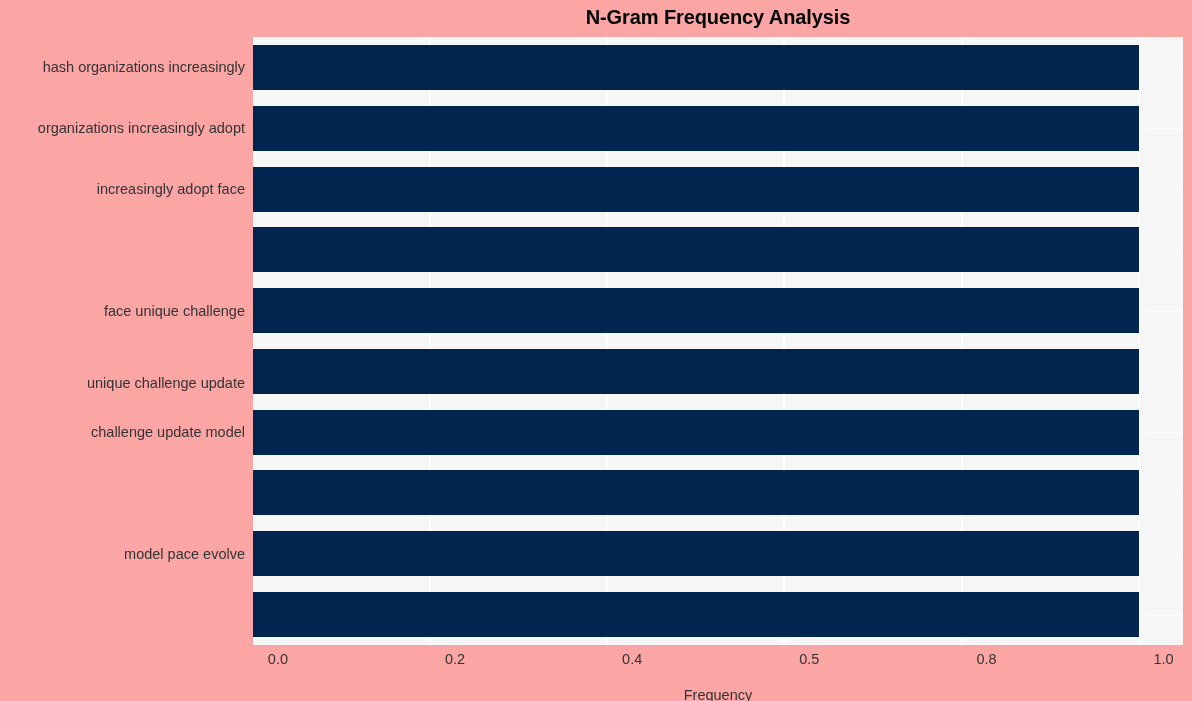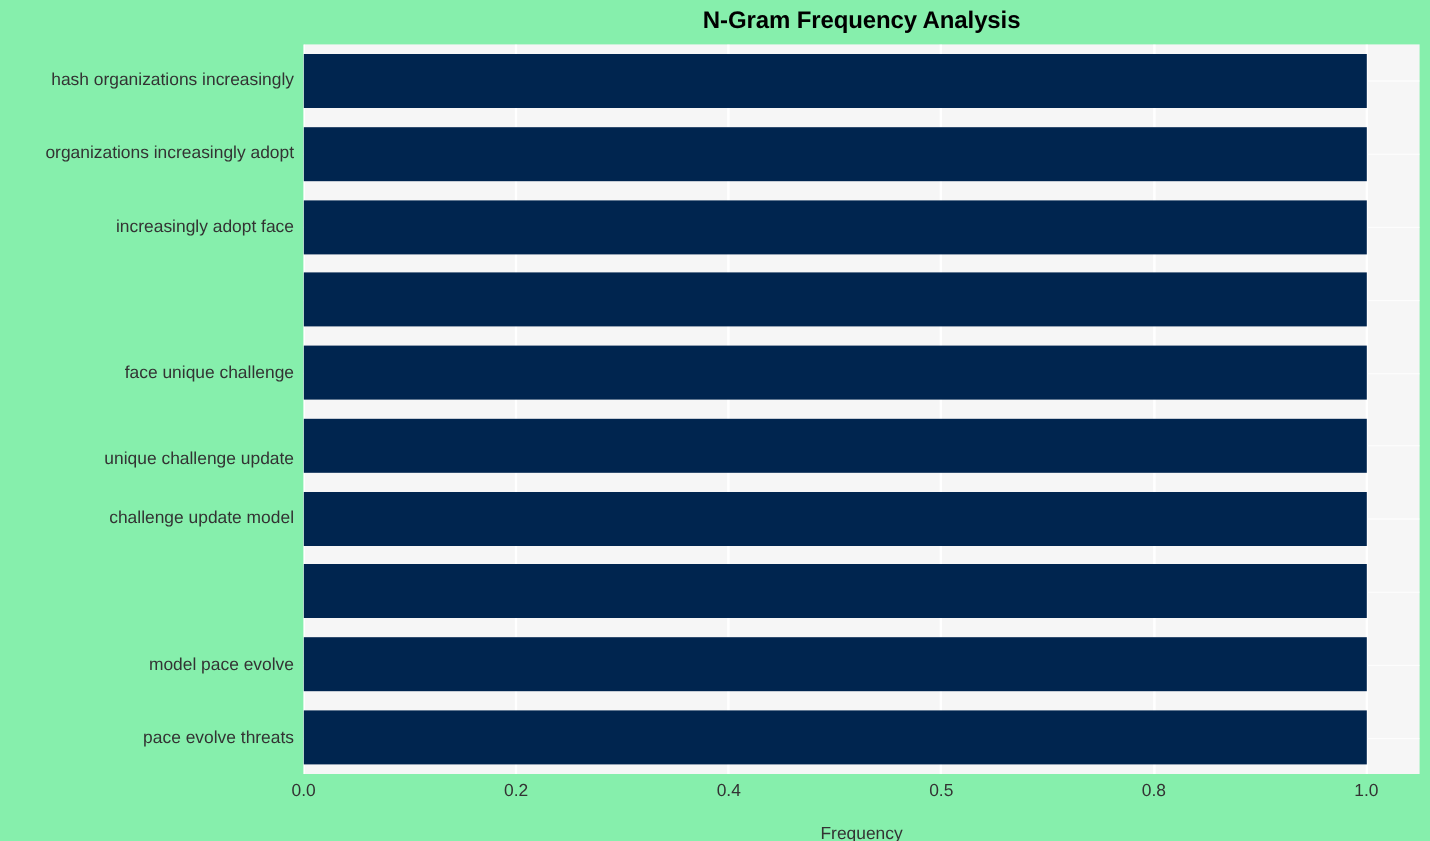--- a/index.html
+++ b/index.html
@@ -14,21 +14,21 @@
     overflow: hidden;
     position: relative;
   }
 
   #figure {
     position: absolute;
     left: 0;
     top: 0;
     width: 1192px;
     height: 701px;
-    background: #86efac;
+    background: #fca5a5;
   }
 
   
   #chart-title {
     position: absolute;
     left: 253px;
     top: 5px;
     width: 930px;
     text-align: center;
     font-size: 20px;
@@ -107,21 +107,21 @@
     left: 0;
     top: 645px;
     width: 1192px;
     height: 30px;
   }
   .xtick {
     position: absolute;
     top: 5px;
     width: 70px;
     margin-left: -35px;
-    text-align: center;
+    text-align: right;
     font-size: 14.5px;
     color: #333333;
     line-height: 18px;
     white-space: nowrap;
   }
 
   #x-axis-label {
     position: absolute;
     left: 253px;
     top: 674px;
@@ -142,21 +142,20 @@
   <div id="chart-title">N-Gram Frequency Analysis</div>
 
   <div id="y-axis">
       <div class="ytick" style="top: 21px; padding-left: 27px;">hash organizations increasingly</div>
       <div class="ytick" style="top: 82px;">organizations increasingly adopt</div>
       <div class="ytick" style="top: 143px;">increasingly adopt face</div>
       <div class="ytick" style="top: 265px;">face unique challenge</div>
       <div class="ytick" style="top: 337px;">unique challenge update</div>
       <div class="ytick" style="top: 386px;">challenge update model</div>
       <div class="ytick" style="top: 508px;">model pace evolve</div>
-      <div class="ytick" style="top: 569px;">pace evolve threats</div>
     </div>
 
   <div id="plot-area">
       <div class="vgrid" style="left: -1px;"></div>
       <div class="vgrid" style="left: 176.143px;"></div>
       <div class="vgrid" style="left: 353.286px;"></div>
       <div class="vgrid" style="left: 530.429px;"></div>
       <div class="vgrid" style="left: 707.571px;"></div>
       <div class="vgrid" style="left: 884.714px;"></div>
       <div class="hgrid" style="top: 30px;"></div>

